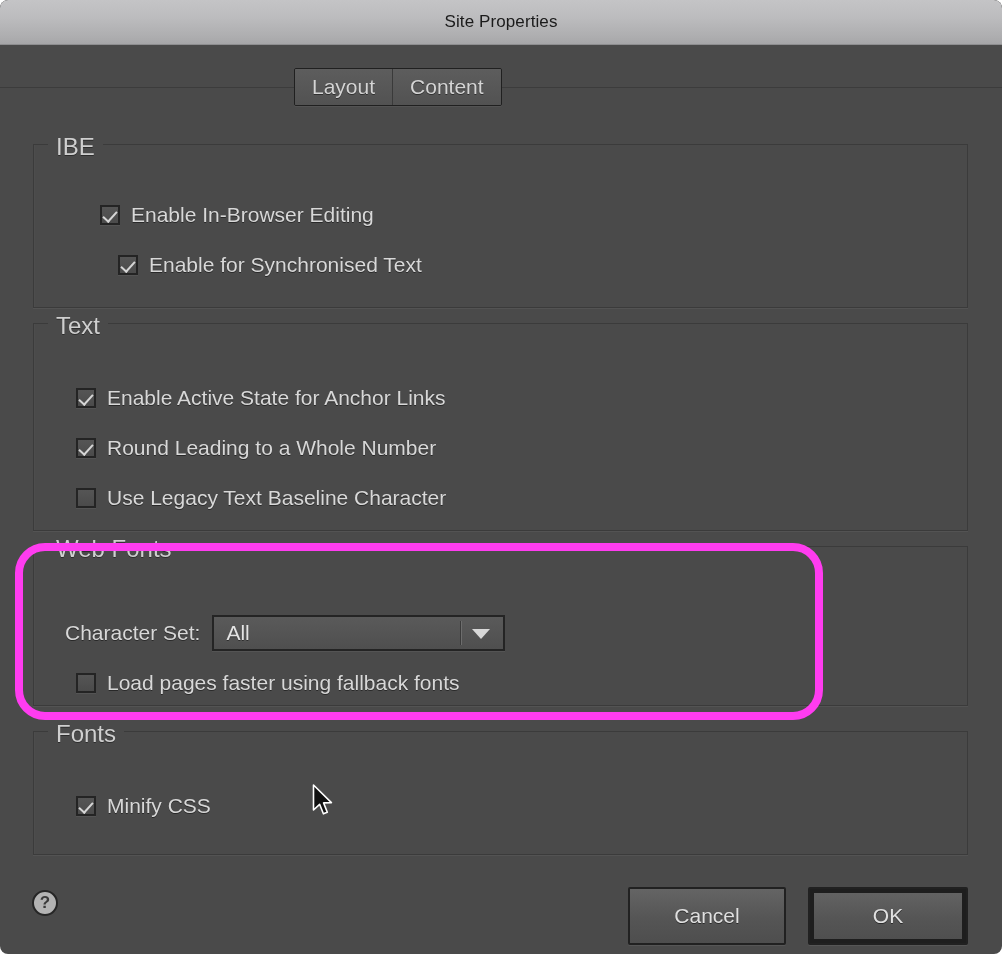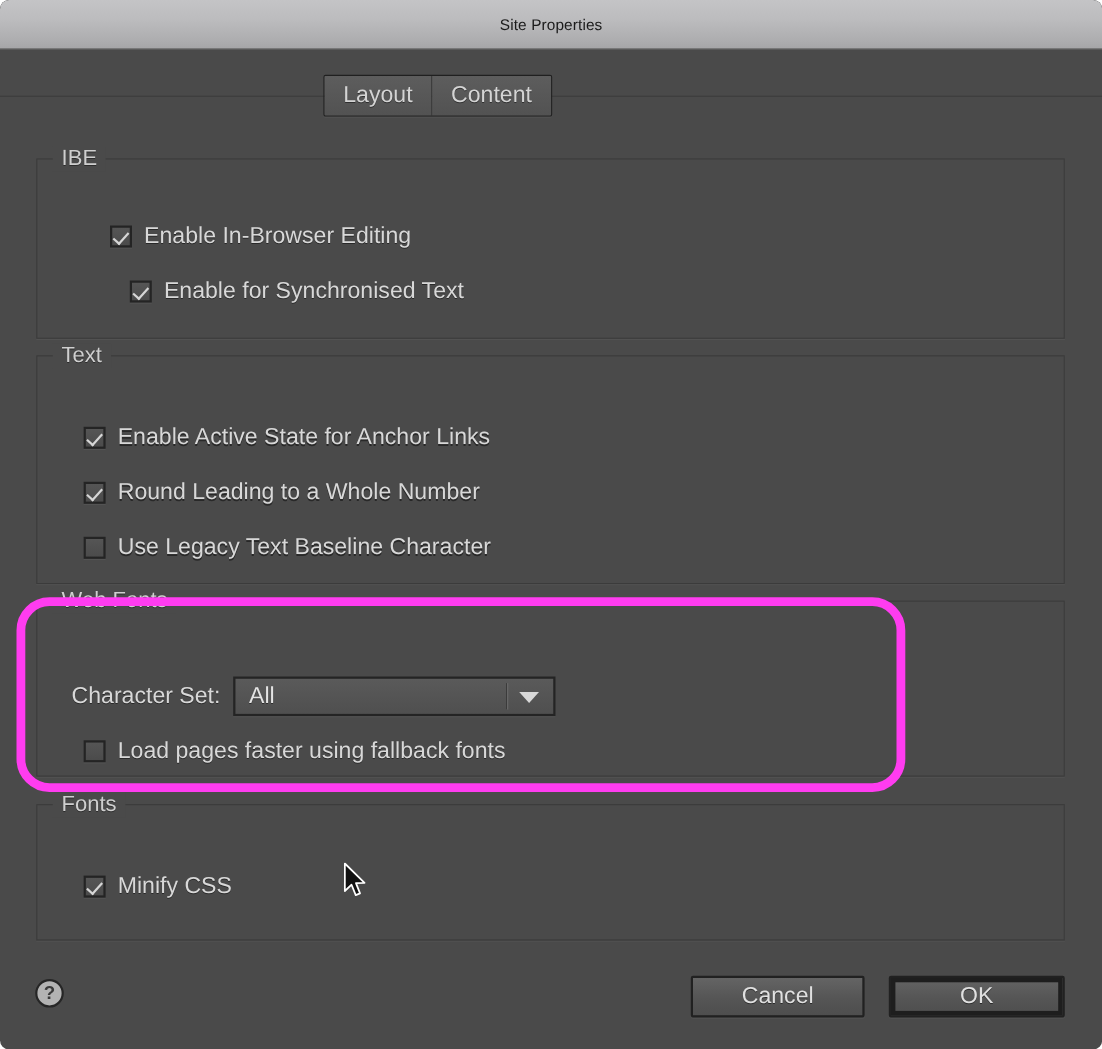--- a/index.html
+++ b/index.html
@@ -33,21 +33,21 @@
     height: 44px;
     background: linear-gradient(to bottom, #c4c4c6 0%, #bcbcbe 40%, #adadaf 85%, #a6a6a8 100%);
     border-top-left-radius: 8px;
     border-top-right-radius: 8px;
     border-bottom: 1px solid #8e8e90;
     display: flex;
     align-items: center;
     justify-content: center;
   }
   #titlebar .title {
-    font-size: 14px;
+    font-size: 17px;
     color: #1b1b1b;
     letter-spacing: 0.1px;
     text-align: center;
   }
 
   
   #tabbar {
     position: absolute;
     left: 0; top: 45px;
     width: 1002px;
@@ -107,21 +107,21 @@
     border: 1px solid #3b3b3b;
     border-top: 1px solid #3b3b3b;
     box-shadow: 0 1px 0 rgba(255,255,255,0.055), inset 1px 0 0 rgba(255,255,255,0.02);
   }
   .fieldset > .legend {
     position: absolute;
     top: -12px;
     left: 14px;
     padding: 0 8px;
     background: #4a4a4a;
-    font-size: 20px;
+    font-size: 24px;
     color: #cfcfcf;
     white-space: nowrap;
     text-shadow: 0 1px 0 rgba(0,0,0,0.4);
   }
 
   #fs-ibe     { top: 38px;  height: 164px; }
   #fs-text    { top: 217px; height: 208px; padding-left: 34px; }
   #fs-webfonts{ top: 440px; height: 160px; }
   #fs-export  { top: 625px; height: 124px; }
 
@@ -245,21 +245,21 @@
     align-items: center;
     justify-content: center;
     font-size: 17px;
     font-weight: bold;
     color: #3a3a3a;
     cursor: default;
   }
   .btn {
     position: absolute;
     top: 19px;
-    height: 38px;
+    height: 58px;
     box-sizing: border-box;
     display: flex;
     align-items: center;
     justify-content: center;
     font-size: 21px;
     color: #e0e0e0;
     background: linear-gradient(to bottom, #646464 0%, #555555 55%, #4e4e4e 100%);
     border: 2px solid #212121;
     border-radius: 2px;
     cursor: default;

